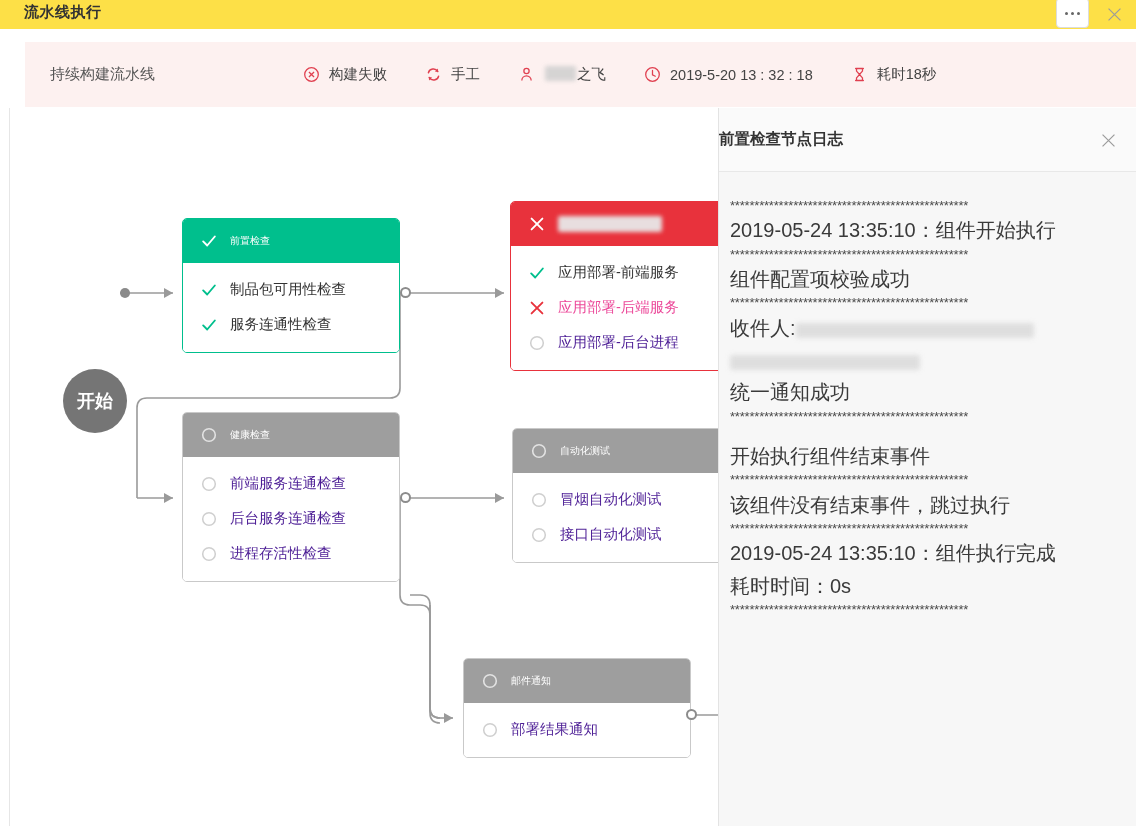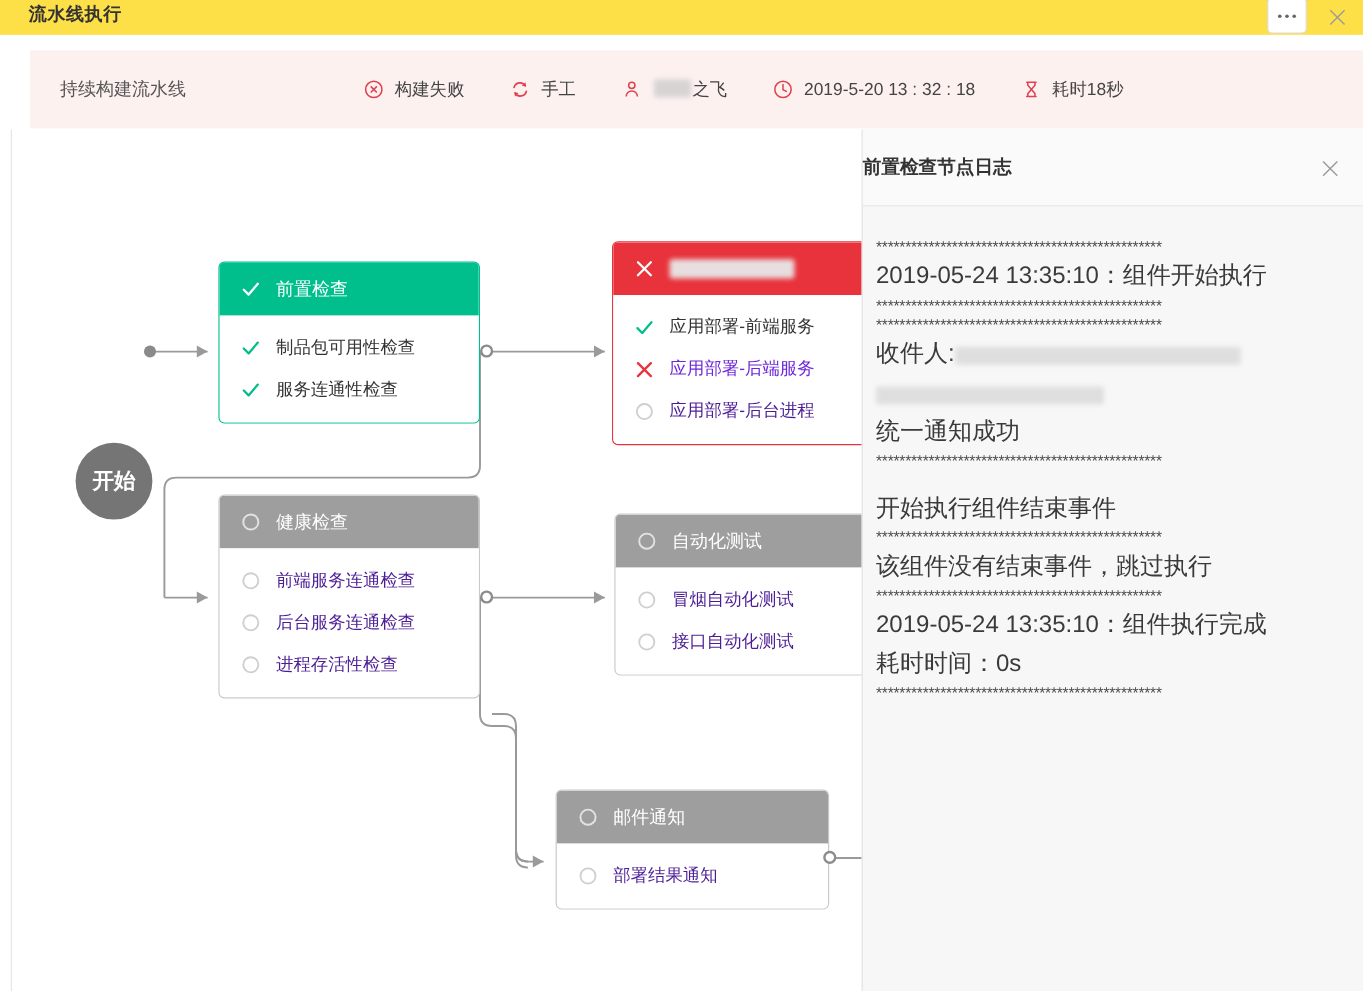--- a/index.html
+++ b/index.html
@@ -75,21 +75,21 @@
   }
   .port.hollow { background:#fff; border:2px solid #8c8c8c; width:11px; height:11px; }
 
   
   .card {
     position:absolute; border-radius:5px; overflow:hidden;
     border:1px solid transparent; background:#fff;
   }
   .card .card-head {
     display:flex; align-items:center; height:44px; padding-left:17px;
-    font-size:15px;
+    font-size:10px;
   }
   .card .card-head .hd-ico { width:18px; height:18px; margin-right:12px;
         display:flex; align-items:center; justify-content:center; flex:0 0 auto; }
   .card .card-head .hd-ico svg { width:18px; height:18px; display:block; }
   .card .card-body { background:#fff; padding:9px 0 10px 0; }
   .task {
     display:flex; align-items:center; height:35px; padding-left:17px;
     font-size:14.5px;
   }
   .task .t-ico { width:18px; height:18px; margin-right:12px; flex:0 0 auto;
@@ -98,21 +98,21 @@
 
   
   .card.green { border-color:#00bf8d; }
   .card.green .card-head { background:#00bf8d; color:#ffffff; }
   .card.red   { border-color:#e8323c; }
   .card.red   .card-head { background:#e8323c; color:#ffffff; }
   .card.gray  { border-color:#c9c9c9; }
   .card.gray  .card-head { background:#9e9e9e; color:#ffffff; }
 
   .task .t-txt.done    { color:#333; }
-  .task .t-txt.failed  { color:#6d28d9; }
+  .task .t-txt.failed  { color:#ec4899; }
   .task .t-txt.pending { color:#4c1d95; }
 
   .redact-title {
     display:inline-block; width:104px; height:16px; background:#e8e8e8;
     border-radius:2px; filter: blur(2.2px); opacity:.95;
   }
 
   
   .logpanel {
     position:absolute; right:0; top:108px; width:418px; height:718px;
@@ -428,20 +428,21 @@
       <span class="log-close">
         <svg viewBox="0 0 20 20">
           <path d="M3 3 L17 17 M17 3 L3 17" stroke="#9b9b9b" stroke-width="1.4" fill="none"></path>
         </svg>
       </span>
     </div>
     <div class="log-body">
       <div class="log-line stars">*************************************************</div>
       <div class="log-line">2019-05-24 13:35:10：组件开始执行</div>
       <div class="log-line stars">*************************************************</div>
+      <div class="log-line">组件配置项校验成功</div>
       <div class="log-line stars">*************************************************</div>
       <div class="log-line"><span>收件人:</span><span class="redact-mail" style="width:238px;"></span><span class="redact-mail" style="width:190px;"></span></div>
       <div class="log-line">统一通知成功</div>
       <div class="log-line stars">*************************************************</div>
       <div class="log-line blank"></div>
       <div class="log-line">开始执行组件结束事件</div>
       <div class="log-line stars">*************************************************</div>
       <div class="log-line">该组件没有结束事件，跳过执行</div>
       <div class="log-line stars">*************************************************</div>
       <div class="log-line">2019-05-24 13:35:10：组件执行完成</div>

